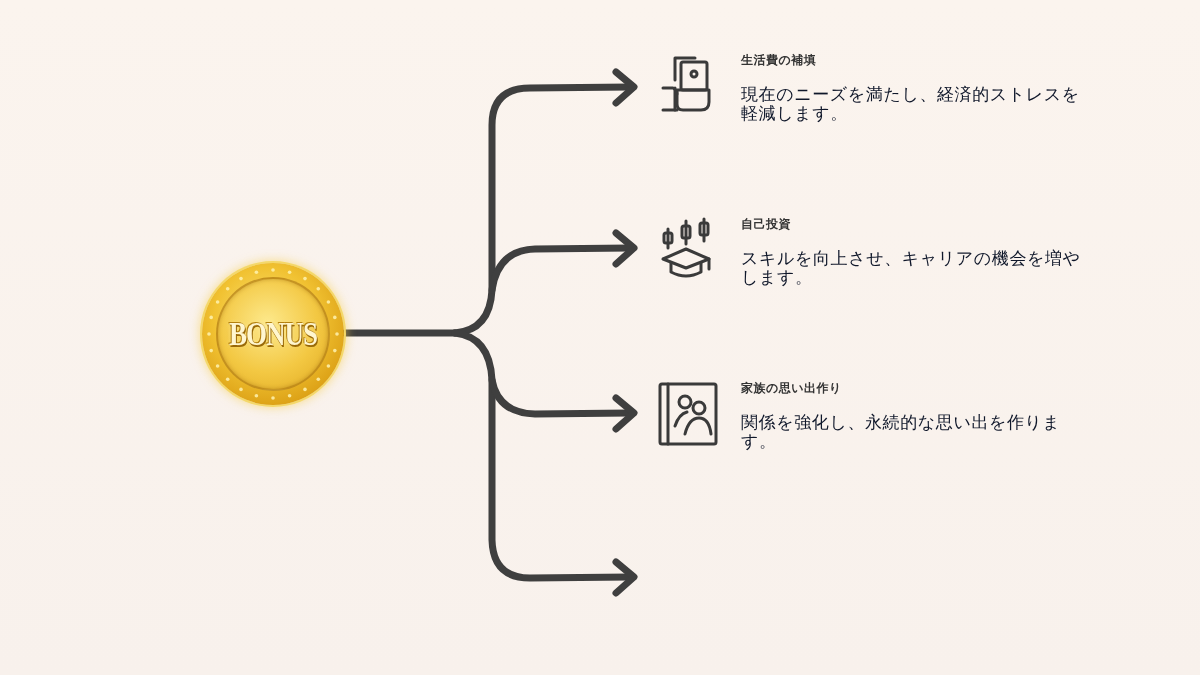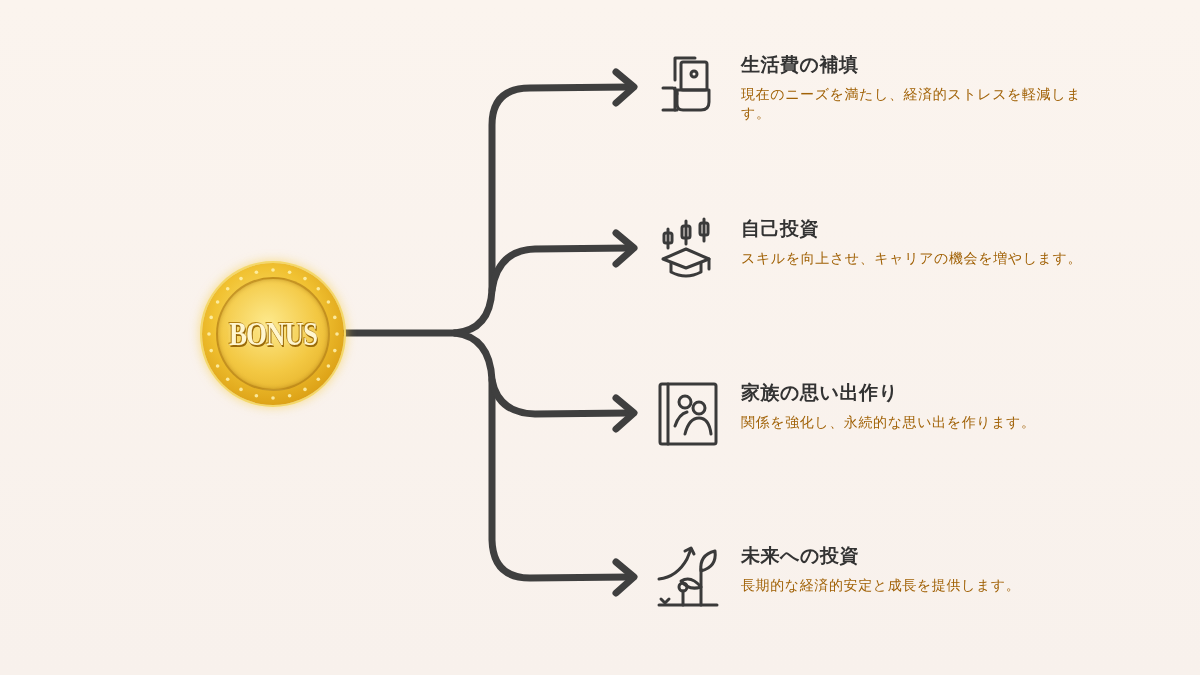--- a/index.html
+++ b/index.html
@@ -29,26 +29,26 @@
     display:flex; align-items:center; justify-content:center;
     font-family: "Liberation Serif", "DejaVu Serif", serif;
     font-weight:bold; font-size:27px; letter-spacing:-1px;
     color:#fff6cf;
     text-shadow: 0 0 1px #8a5a00, 1px 1px 0 #9a6a08, -1px -1px 0 #b9860f, 0 0 4px rgba(255,240,180,0.6);
     transform: scaleY(1.25);
   }
   .branch { position:absolute; left:655px; width:450px; height:110px; }
   .branch .icon { position:absolute; left:0; top:0; width:66px; height:66px; }
   .branch .title {
-    position:absolute; left:86px; top:0; font-size:19px; font-weight:bold; color:#333333;
+    position:absolute; left:86px; top:0; font-size:12px; font-weight:bold; color:#333333;
     white-space:nowrap; letter-spacing:0.5px;
   }
   .branch .desc {
-    position:absolute; left:86px; top:33px; width:345px; font-size:14px; line-height:19px;
-    color:#a16207; letter-spacing:0.6px;
+    position:absolute; left:86px; top:33px; width:345px; font-size:17px; line-height:19px;
+    color:#0f172a; letter-spacing:0.6px;
   }
 </style>
 </head>
 <body>
 
 <div class="canvas">
 
   <svg class="connectors" width="1200" height="675">
     <g fill="none" stroke="#3f3f3f" stroke-width="7" stroke-linecap="round" stroke-linejoin="round">
 
@@ -142,31 +142,14 @@
         <circle cx="30" cy="22" r="6"></circle>
         <circle cx="44" cy="28" r="6"></circle>
         <path d="M20 46 Q24 34 32 32"></path>
         <path d="M30 54 Q34 38 44 38 Q54 38 56 54"></path>
       </g>
     </svg>
     <div class="title">家族の思い出作り</div>
     <div class="desc">関係を強化し、永続的な思い出を作ります。</div>
   </div>
 
-  <div class="branch" style="top:543px;">
-    <svg class="icon" viewBox="0 0 66 66">
-      <g fill="none" stroke="#3a3a3a" stroke-width="3" stroke-linecap="round" stroke-linejoin="round">
-        <line x1="4" y1="62" x2="62" y2="62"></line>
-        <path d="M4 36 Q22 34 32 16 L36 6"></path>
-        <path d="M30 8 L36 5 L39 11"></path>
-        <line x1="46" y1="62" x2="46" y2="26"></line>
-        <path d="M46 28 Q44 12 60 8 Q62 24 46 28 Z"></path>
-        <path d="M46 44 Q36 32 26 38 Q34 48 46 44 Z"></path>
-        <path d="M28 62 L28 48"></path>
-        <circle cx="28" cy="44" r="4"></circle>
-        <path d="M6 56 L10 60 L14 56"></path>
-      </g>
-    </svg>
-    <div class="title">未来への投資</div>
-    <div class="desc">長期的な経済的安定と成長を提供します。</div>
-  </div>
 
 </div>
 
 </body></html>

